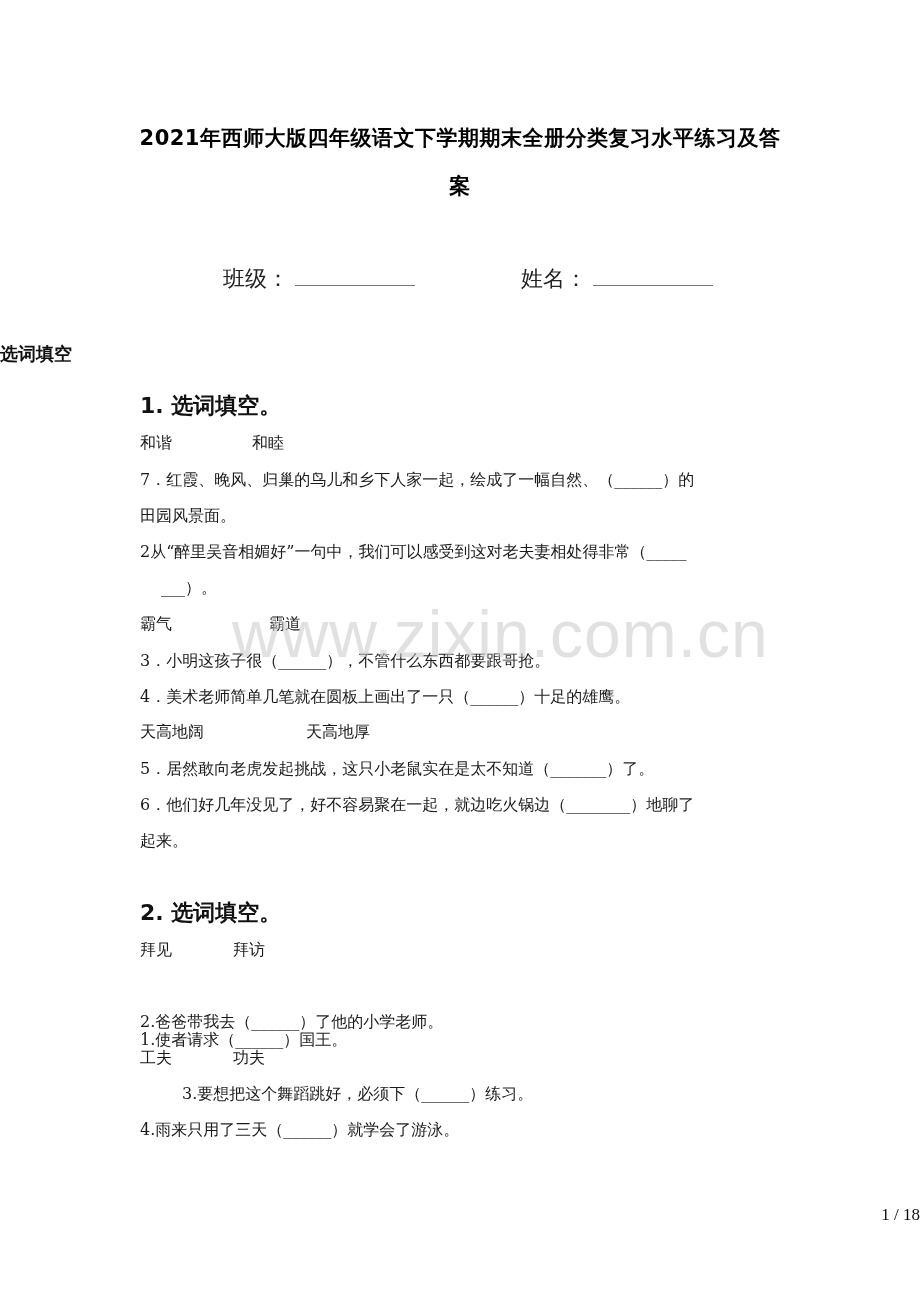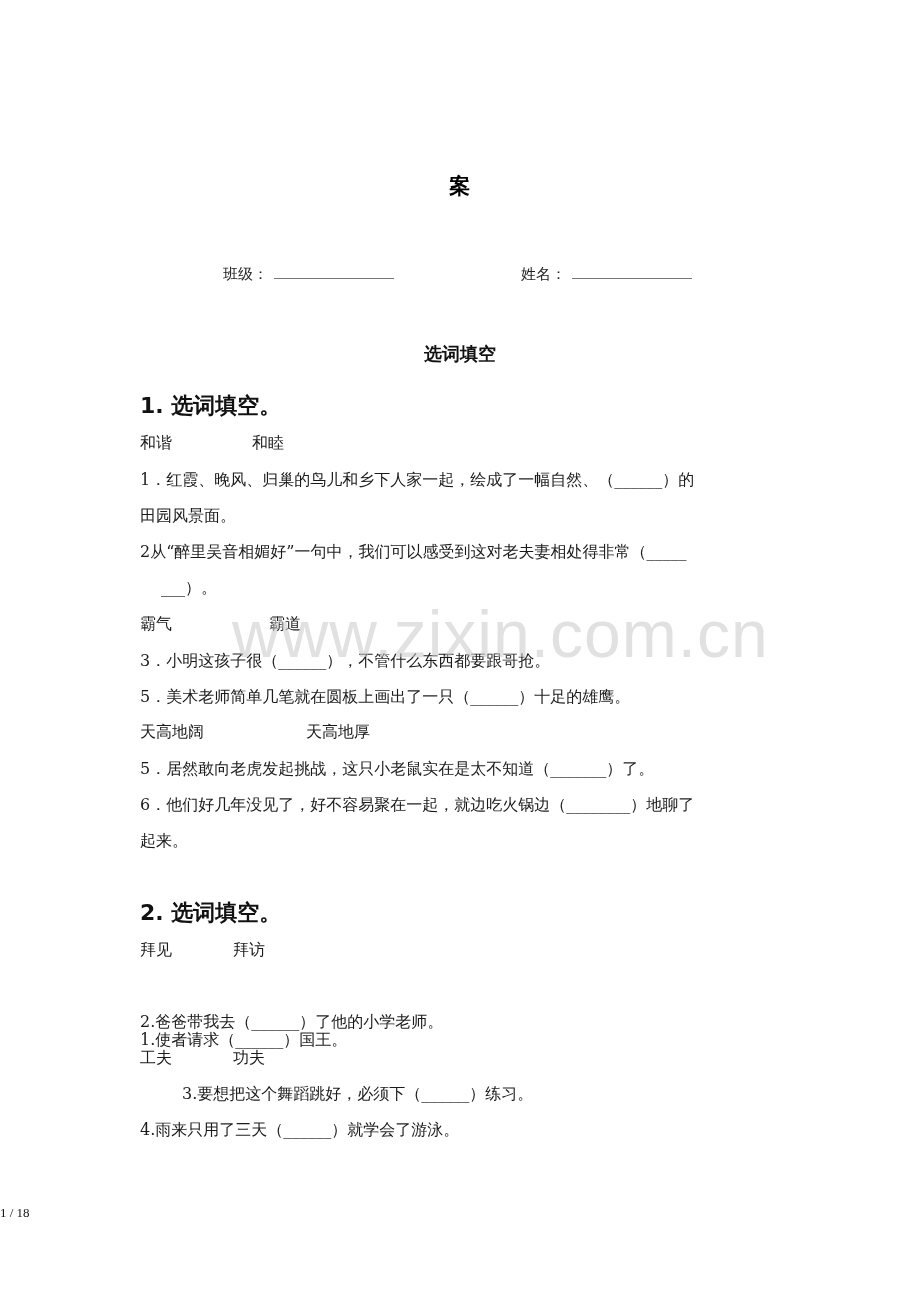--- a/index.html
+++ b/index.html
@@ -4,66 +4,67 @@
 <style>
   html, body { margin: 0; padding: 0; background: #ffffff; }
   body { width: 920px; height: 1302px; position: relative; overflow: hidden;
          font-family: "DejaVu Serif", "Liberation Serif", serif; color: #111; }
   .page { position: absolute; left: 0; top: 0; width: 920px; height: 1302px; }
   .title { position: absolute; left: 130px; width: 660px; text-align: center;
            font-family: "DejaVu Sans", "Liberation Sans", sans-serif; font-weight: bold;
            font-size: 21px; letter-spacing: 0.5px; color: #000; }
   .title.l1 { top: 124px; }
   .title.l2 { top: 172px; }
-  .field { position: absolute; top: 264px; font-size: 15px; color: #222; }
+  .field { position: absolute; top: 264px; font-size: 22px; color: #222; }
   .field .line { display: inline-block; width: 120px; border-bottom: 1px solid #777; height: 14px; margin-left: 6px; vertical-align: baseline; }
-  .section-title { position: absolute; left: 0; width: 920px; top: 342px; text-align: center;
+  .section-title { position: absolute; left: 0; width: 920px; top: 342px; 
            font-family: "DejaVu Sans", "Liberation Sans", sans-serif; font-weight: bold; font-size: 18px; }
   .q-head { position: absolute; left: 140px; font-family: "DejaVu Sans", "Liberation Sans", sans-serif;
             font-weight: bold; font-size: 22px; }
   .line-text { position: absolute; left: 140px; font-size: 16px; color: #1a1a1a; white-space: nowrap; }
   .opt2 { position: absolute; }
   .watermark { position: absolute; left: 232px; top: 596px; font-family: "Liberation Sans", "DejaVu Sans", sans-serif;
                font-size: 66px; color: rgba(200,200,200,0.55); letter-spacing: 1px; pointer-events: none; }
-  .footer { position: absolute; left: 0; width: 920px; top: 1205px; text-align: left;
-            font-family: "Liberation Serif", "DejaVu Serif", serif; font-size: 13px; color: #111; }
+  .footer { position: absolute; left: 0; width: 920px; top: 1205px; text-align: right;
+            font-family: "Liberation Serif", "DejaVu Serif", serif; font-size: 17px; color: #111; }
 </style>
 </head>
 <body>
 
 <div class="page">
 
+  <div class="title l1">2021年西师大版四年级语文下学期期末全册分类复习水平练习及答</div>
   <div class="title l2">案</div>
 
   <div class="field" style="left:223px;">
     <span>班级：</span><span class="line"></span>
   </div>
   <div class="field" style="left:521px;">
     <span>姓名：</span><span class="line"></span>
   </div>
 
   <div class="section-title">选词填空</div>
 
   <div class="q-head" style="top:391px;">1.  选词填空。</div>
 
   <div class="line-text" style="top:433px;">
     <span>和谐</span>
     <span class="opt2" style="left:112px;">和睦</span>
   </div>
-  <div class="line-text" style="top:470px;">1．红霞、晚风、归巢的鸟儿和乡下人家一起，绘成了一幅自然、（______）的</div>
+  <div class="line-text" style="top:470px;">7．红霞、晚风、归巢的鸟儿和乡下人家一起，绘成了一幅自然、（______）的</div>
   <div class="line-text" style="top:506px;">田园风景面。</div>
   <div class="line-text" style="top:542px;text-align:center;">2从“醉里吴音相媚好”一句中，我们可以感受到这对老夫妻相处得非常（_____</div>
   <div class="line-text" style="top:578px;margin-left:21px;">___）。</div>
 
   <div class="line-text" style="top:614px;">
     <span>霸气</span>
     <span class="opt2" style="left:129px;">霸道</span>
   </div>
   <div class="line-text" style="top:651px;">3．小明这孩子很（______），不管什么东西都要跟哥抢。</div>
-  <div class="line-text" style="top:687px;">5．美术老师简单几笔就在圆板上画出了一只（______）十足的雄鹰。</div>
+  <div class="line-text" style="top:687px;">4．美术老师简单几笔就在圆板上画出了一只（______）十足的雄鹰。</div>
 
   <div class="line-text" style="top:722px;">
     <span>天高地阔</span>
     <span class="opt2" style="left:166px;">天高地厚</span>
   </div>
   <div class="line-text" style="top:759px;">5．居然敢向老虎发起挑战，这只小老鼠实在是太不知道（_______）了。</div>
   <div class="line-text" style="top:795px;">6．他们好几年没见了，好不容易聚在一起，就边吃火锅边（________）地聊了</div>
   <div class="line-text" style="top:831px;">起来。</div>
 
   <div class="q-head" style="top:898px;">2.  选词填空。</div>

